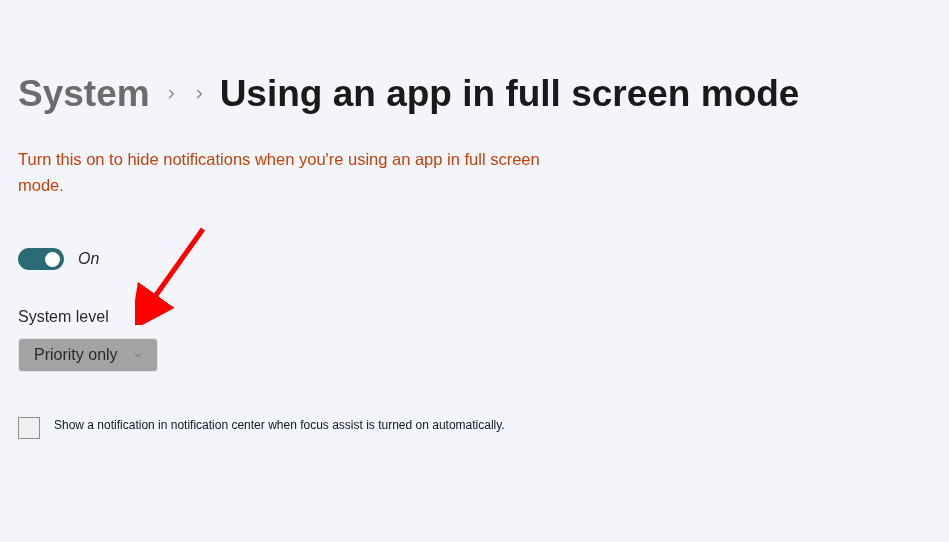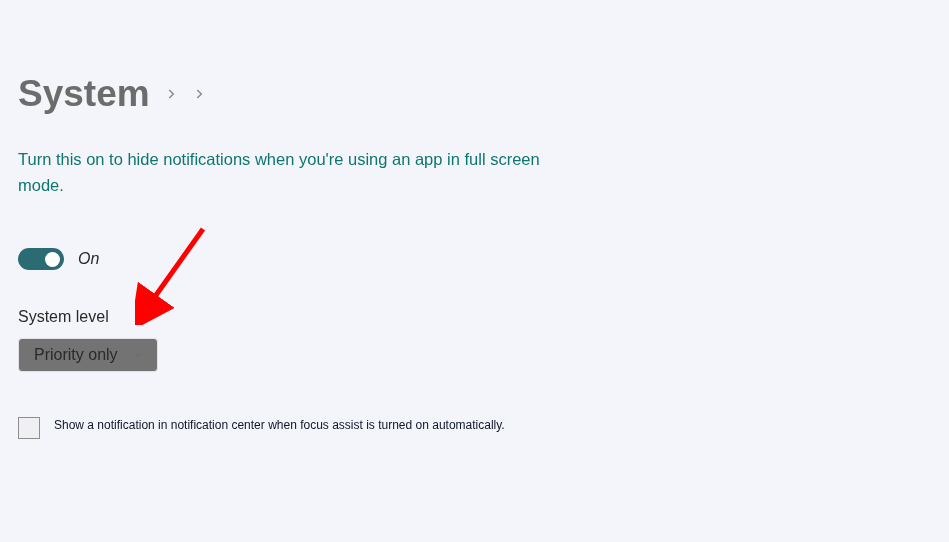--- a/index.html
+++ b/index.html
@@ -40,21 +40,21 @@
       color: #8a8a8a;
       display: inline-flex;
       align-items: center;
     }
     .chevron svg {
       width: 14px;
       height: 14px;
     }
     .description {
       font-size: 16.5px;
-      color: #0f766e;
+      color: #c2410c;
       line-height: 1.55;
       max-width: 560px;
       margin-bottom: 50px;
     }
     .toggle-row {
       display: flex;
       align-items: center;
       gap: 14px;
       margin-bottom: 38px;
     }
@@ -82,21 +82,21 @@
     }
     .field-label {
       font-size: 16px;
       color: #2a2a2a;
       margin-bottom: 12px;
     }
     .dropdown {
       display: inline-flex;
       align-items: center;
       gap: 14px;
-      background: #737373;
+      background: #a3a3a3;
       border: 1px solid #e2e2e5;
       border-radius: 4px;
       padding: 7px 13px 7px 15px;
       cursor: pointer;
       font-size: 16px;
       color: #2a2a2a;
       margin-bottom: 44px;
     }
     .dropdown .chev-down {
       color: #6a6a6a;
@@ -143,20 +143,21 @@
   <span class="chevron">
     <svg viewBox="0 0 24 24" fill="none" stroke="currentColor" stroke-width="2.5">
         <polyline points="9 5 16 12 9 19"></polyline>
       </svg>
   </span>
   <span class="chevron">
     <svg viewBox="0 0 24 24" fill="none" stroke="currentColor" stroke-width="2.5">
         <polyline points="9 5 16 12 9 19"></polyline>
       </svg>
   </span>
+  <span class="breadcrumb-current">Using an app in full screen mode</span>
 </nav>
 
 <p class="description">Turn this on to hide notifications when you're using an app in full screen mode.</p>
 
 <div class="toggle-row">
   <div class="toggle">
     <div class="toggle-knob"></div>
   </div>
   <span class="toggle-label">On</span>
 </div>

